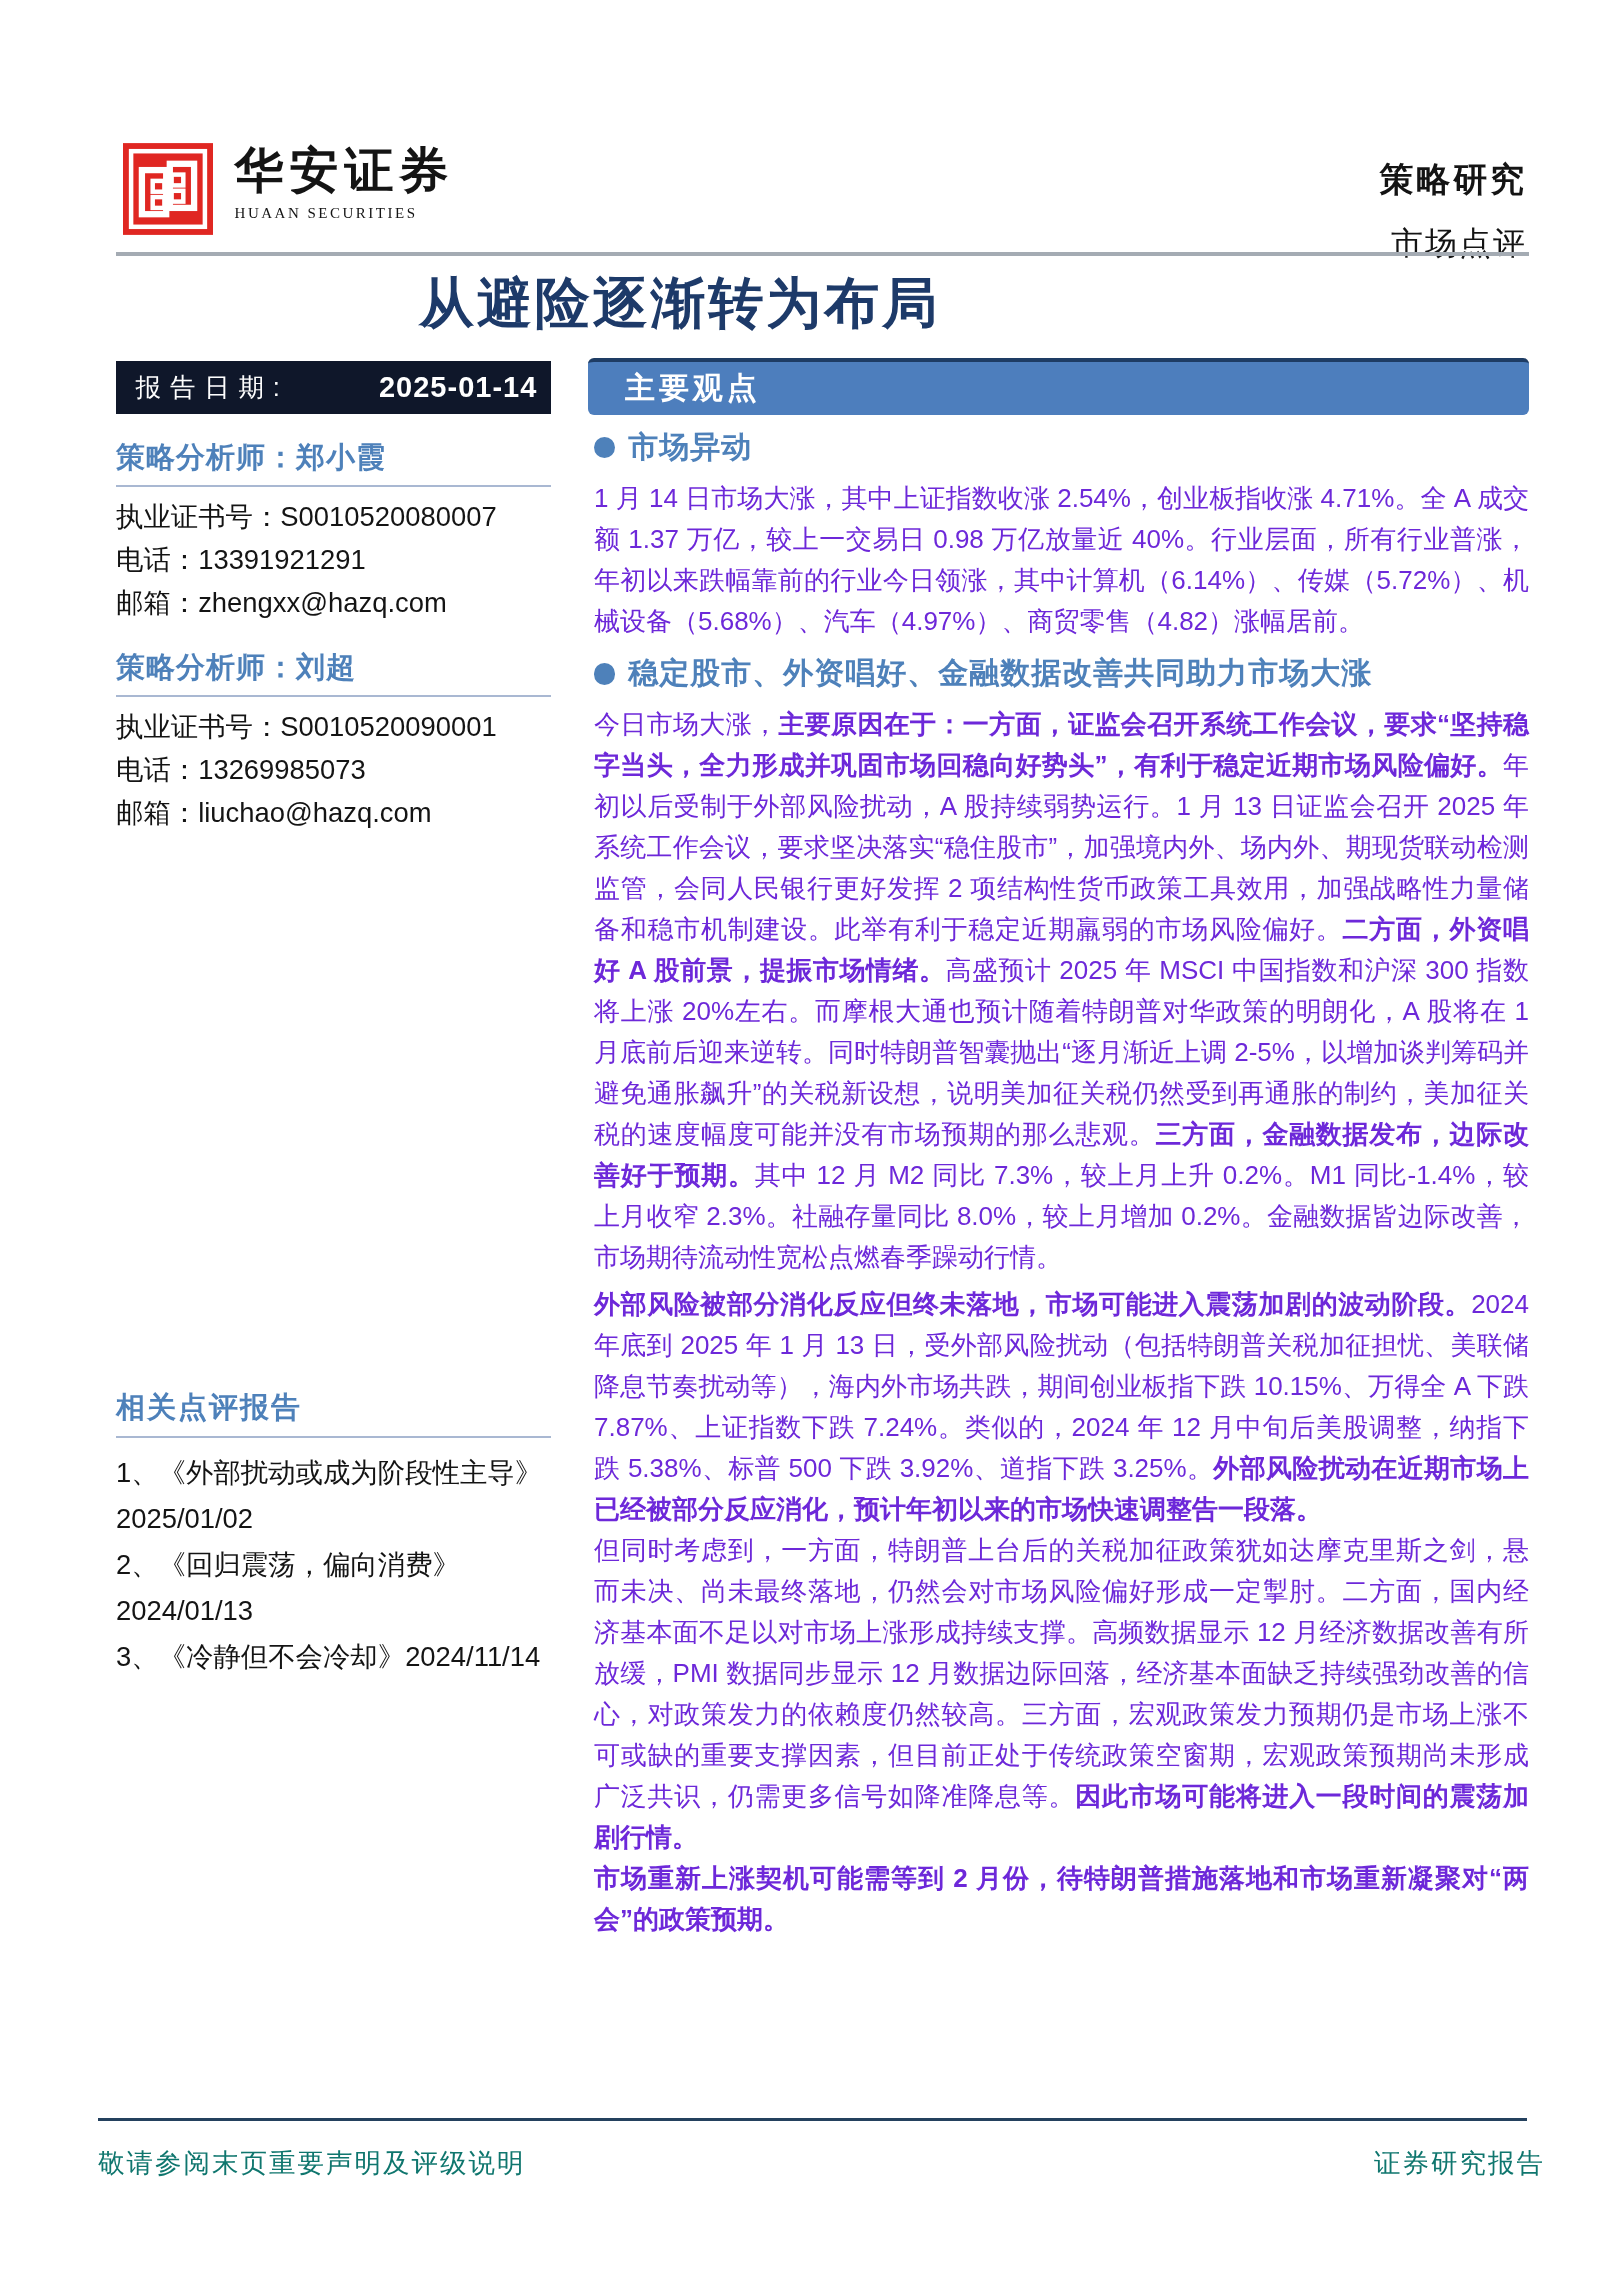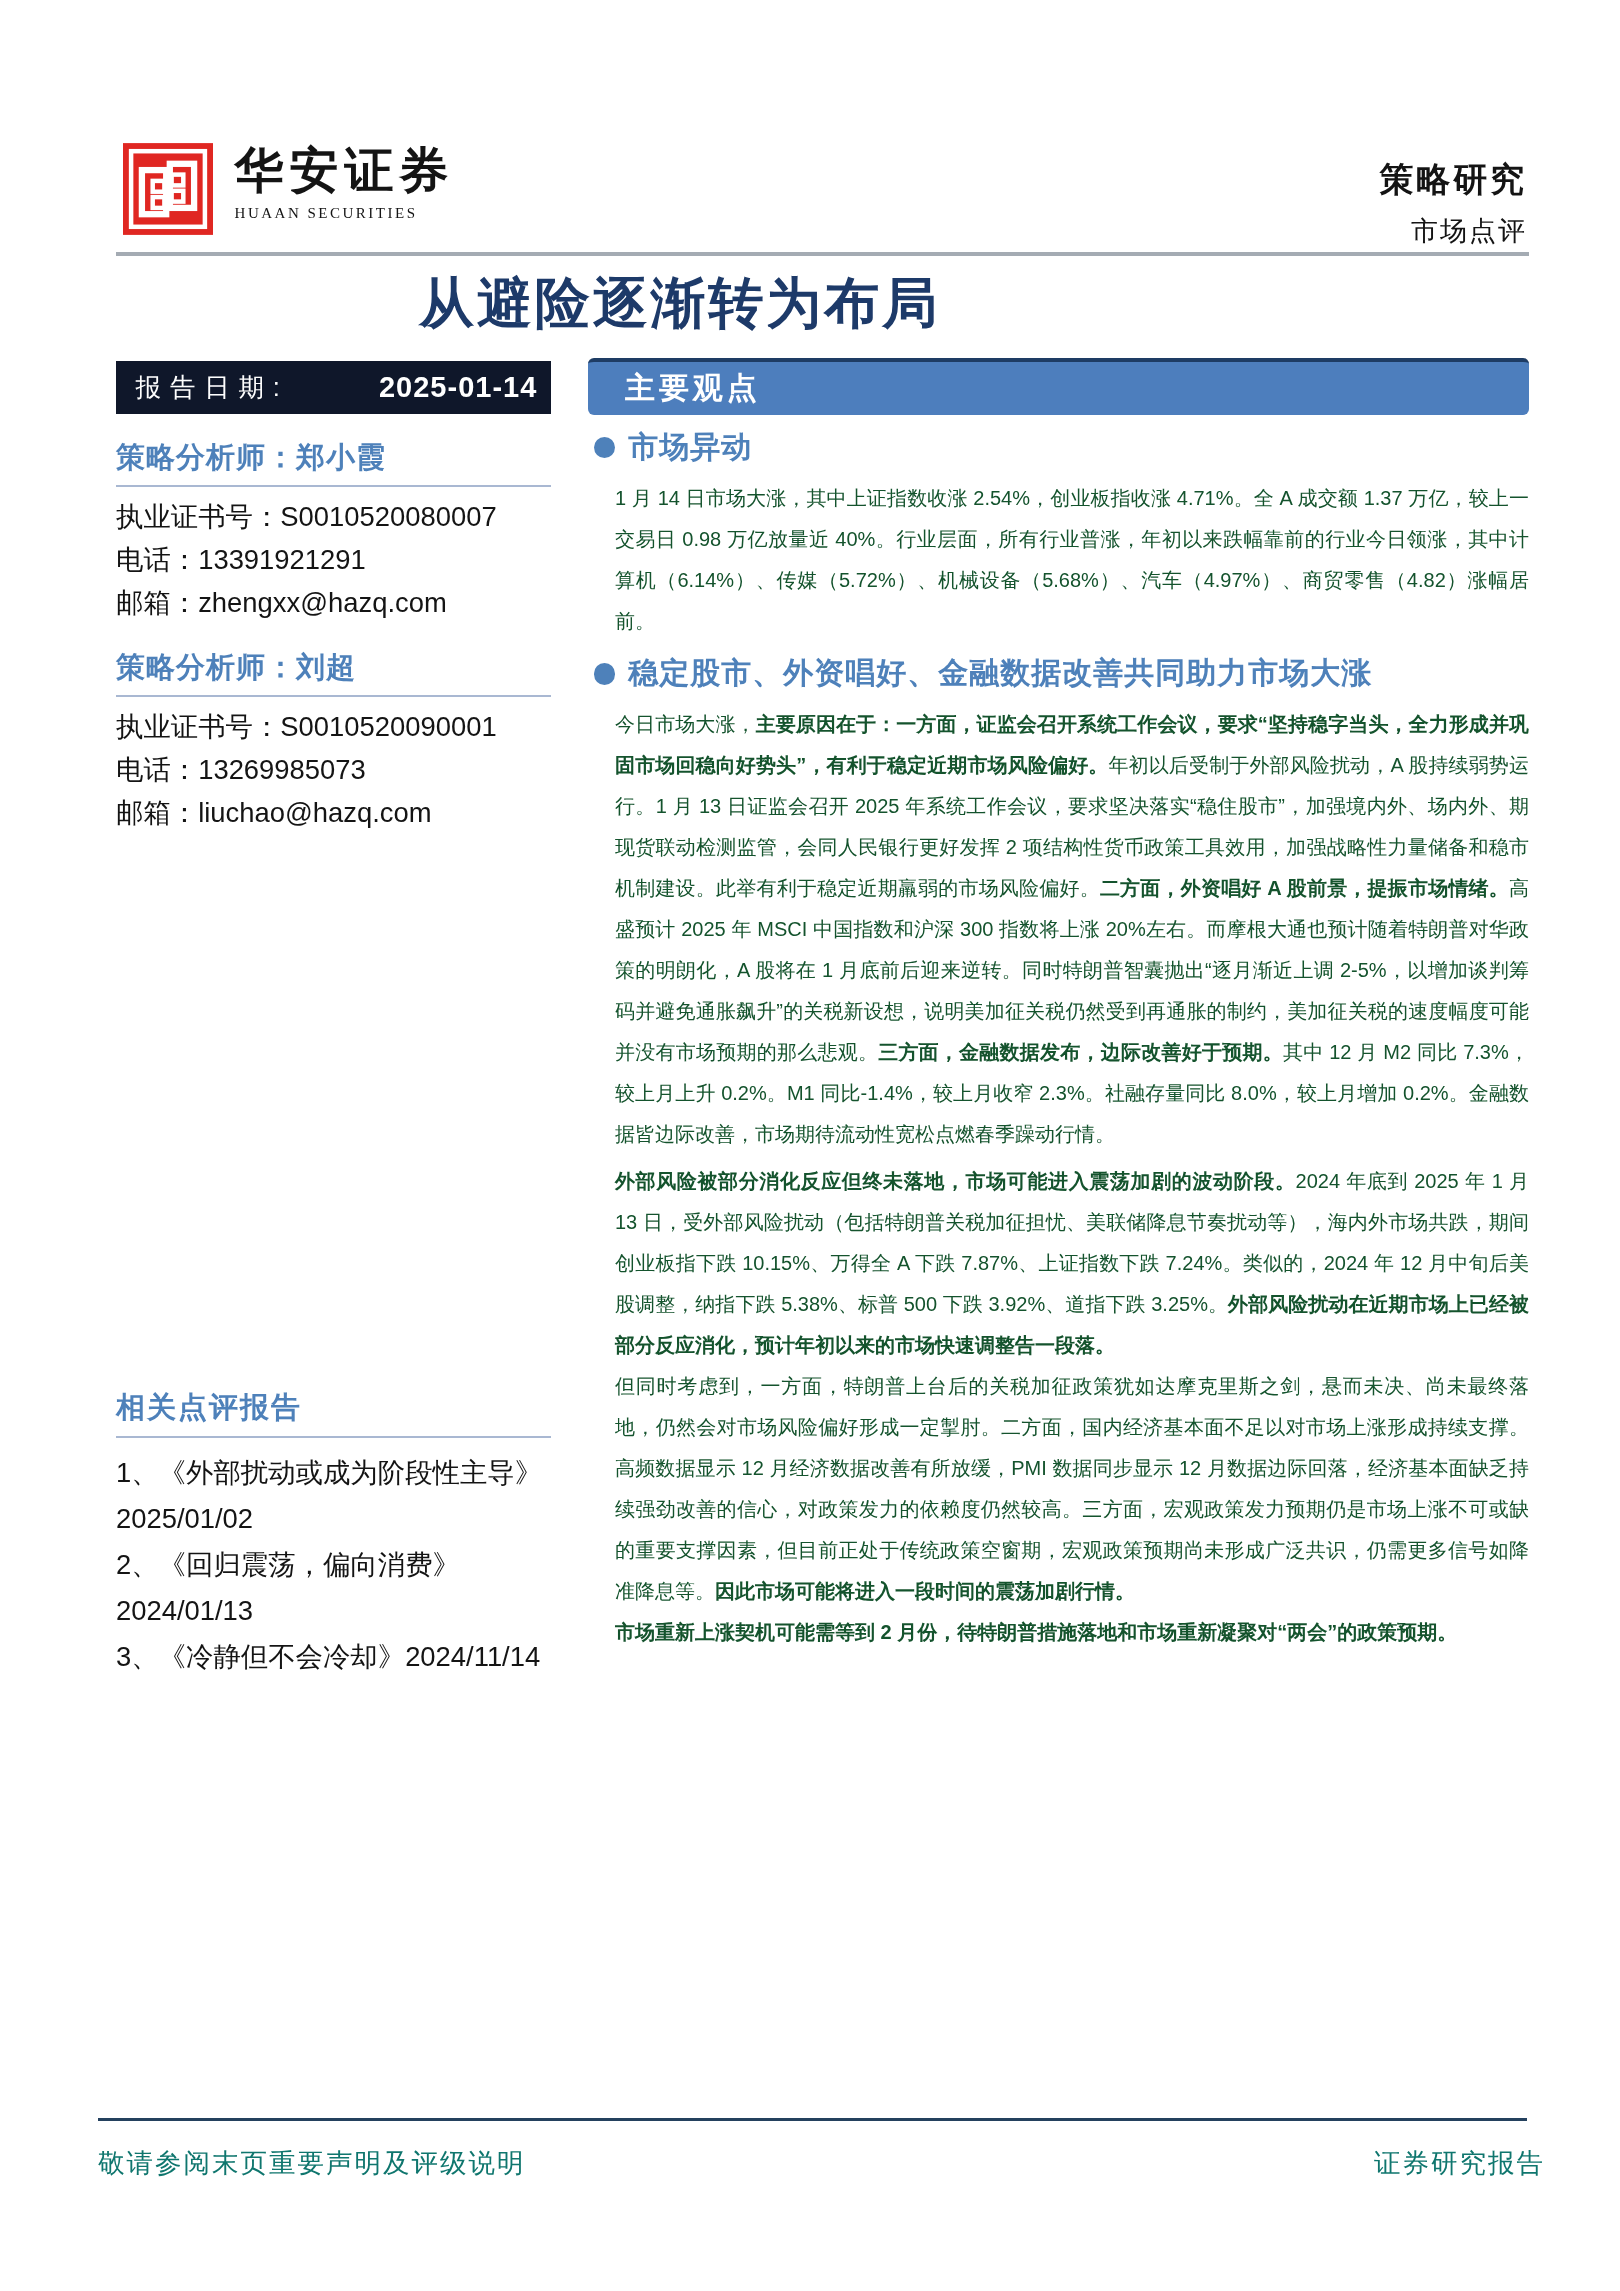--- a/index.html
+++ b/index.html
@@ -8,21 +8,21 @@
   #page { position:relative; width:1620px; height:2292px; background:#fff; overflow:hidden; margin:0 auto;padding-left:12px; }
 
   
   .logo { position:absolute; left:123px; top:143px; display:flex; align-items:flex-start; gap:21.6px; }
   .seal { width:90px; height:92px; display:block; flex:none; }
   .logo-cn { font-size:49px; font-weight:700; letter-spacing:5.9px; color:#141414; line-height:1.15; font-family:"Liberation Serif","DejaVu Serif",serif; }
   .logo-en { font-size:15px; letter-spacing:2.5px; color:#141414; margin-top:5.9px; font-family:"Liberation Serif","DejaVu Serif",serif; }
 
   .header-right { position:absolute; right:93px; top:157px; text-align:right; color:#141414; font-family:"Liberation Serif","DejaVu Serif",serif; }
   .header-category { font-size:34px; font-weight:700; letter-spacing:2.9px; }
-  .header-subcategory { font-size:27px; margin-top:10px; letter-spacing:2px; }
+  .header-subcategory { font-size:32px; margin-top:19px; letter-spacing:2px; }
 
   .top-rule { position:absolute; left:116px; right:91px; top:252px; height:3.9px; background:#a4abb3; }
 
   .title { position:absolute; left:116px; top:267px; width:1127px; text-align:center;
            font-size:55px; font-weight:700; letter-spacing:2.9px; color:#1d3a69;
            font-family:Liberation Mono, monospace; }
 
   
   .sidebar { position:absolute; left:116px; top:361px; width:435px; height:1705px; }
   .date-bar { height:53px; background:#0f172a; color:#fff; display:flex; align-items:center; justify-content:space-between; padding:0 13.7px 0 19.6px; }
@@ -39,21 +39,21 @@
 
   
   .main { position:absolute; left:588px; top:358px; width:941px; }
   .main-bar { height:57px; background:#4d7ebd; border-top:4.9px solid #1e3c64; color:#fff;
               font-size:30px; font-weight:700; letter-spacing:3.9px;
               display:flex; align-items:center; padding-left:37px;border-radius:6px; }
   .section { margin-top:5.9px; }
   .sec-heading { display:flex; align-items:center; gap:12.7px; font-size:30px; font-weight:700; color:#4e81ba;
                  margin:11.8px 0 9.8px 5.9px; letter-spacing:1px; }
   .bullet { width:21.6px; height:21.6px; border-radius:50%; background:#4e81ba; flex:none; }
-  .para { font-size:20px; line-height:41px; text-align:justify; color:#14532d; margin-left:27px; }
+  .para { font-size:26px; line-height:41px; text-align:justify; color:#6d28d9; margin-left:6px; }
   .para .b { font-weight:700; }
 
   
   .footer-rule { position:absolute; left:98px; right:93px; top:2118px; height:2.9px; background:#24415e; }
   .footer { position:absolute; left:98px; right:75px; top:2145px; display:flex; justify-content:space-between;
             font-size:26.5px; color:#0f766e; letter-spacing:2px; }
 </style>
 </head>
 <body>
 

